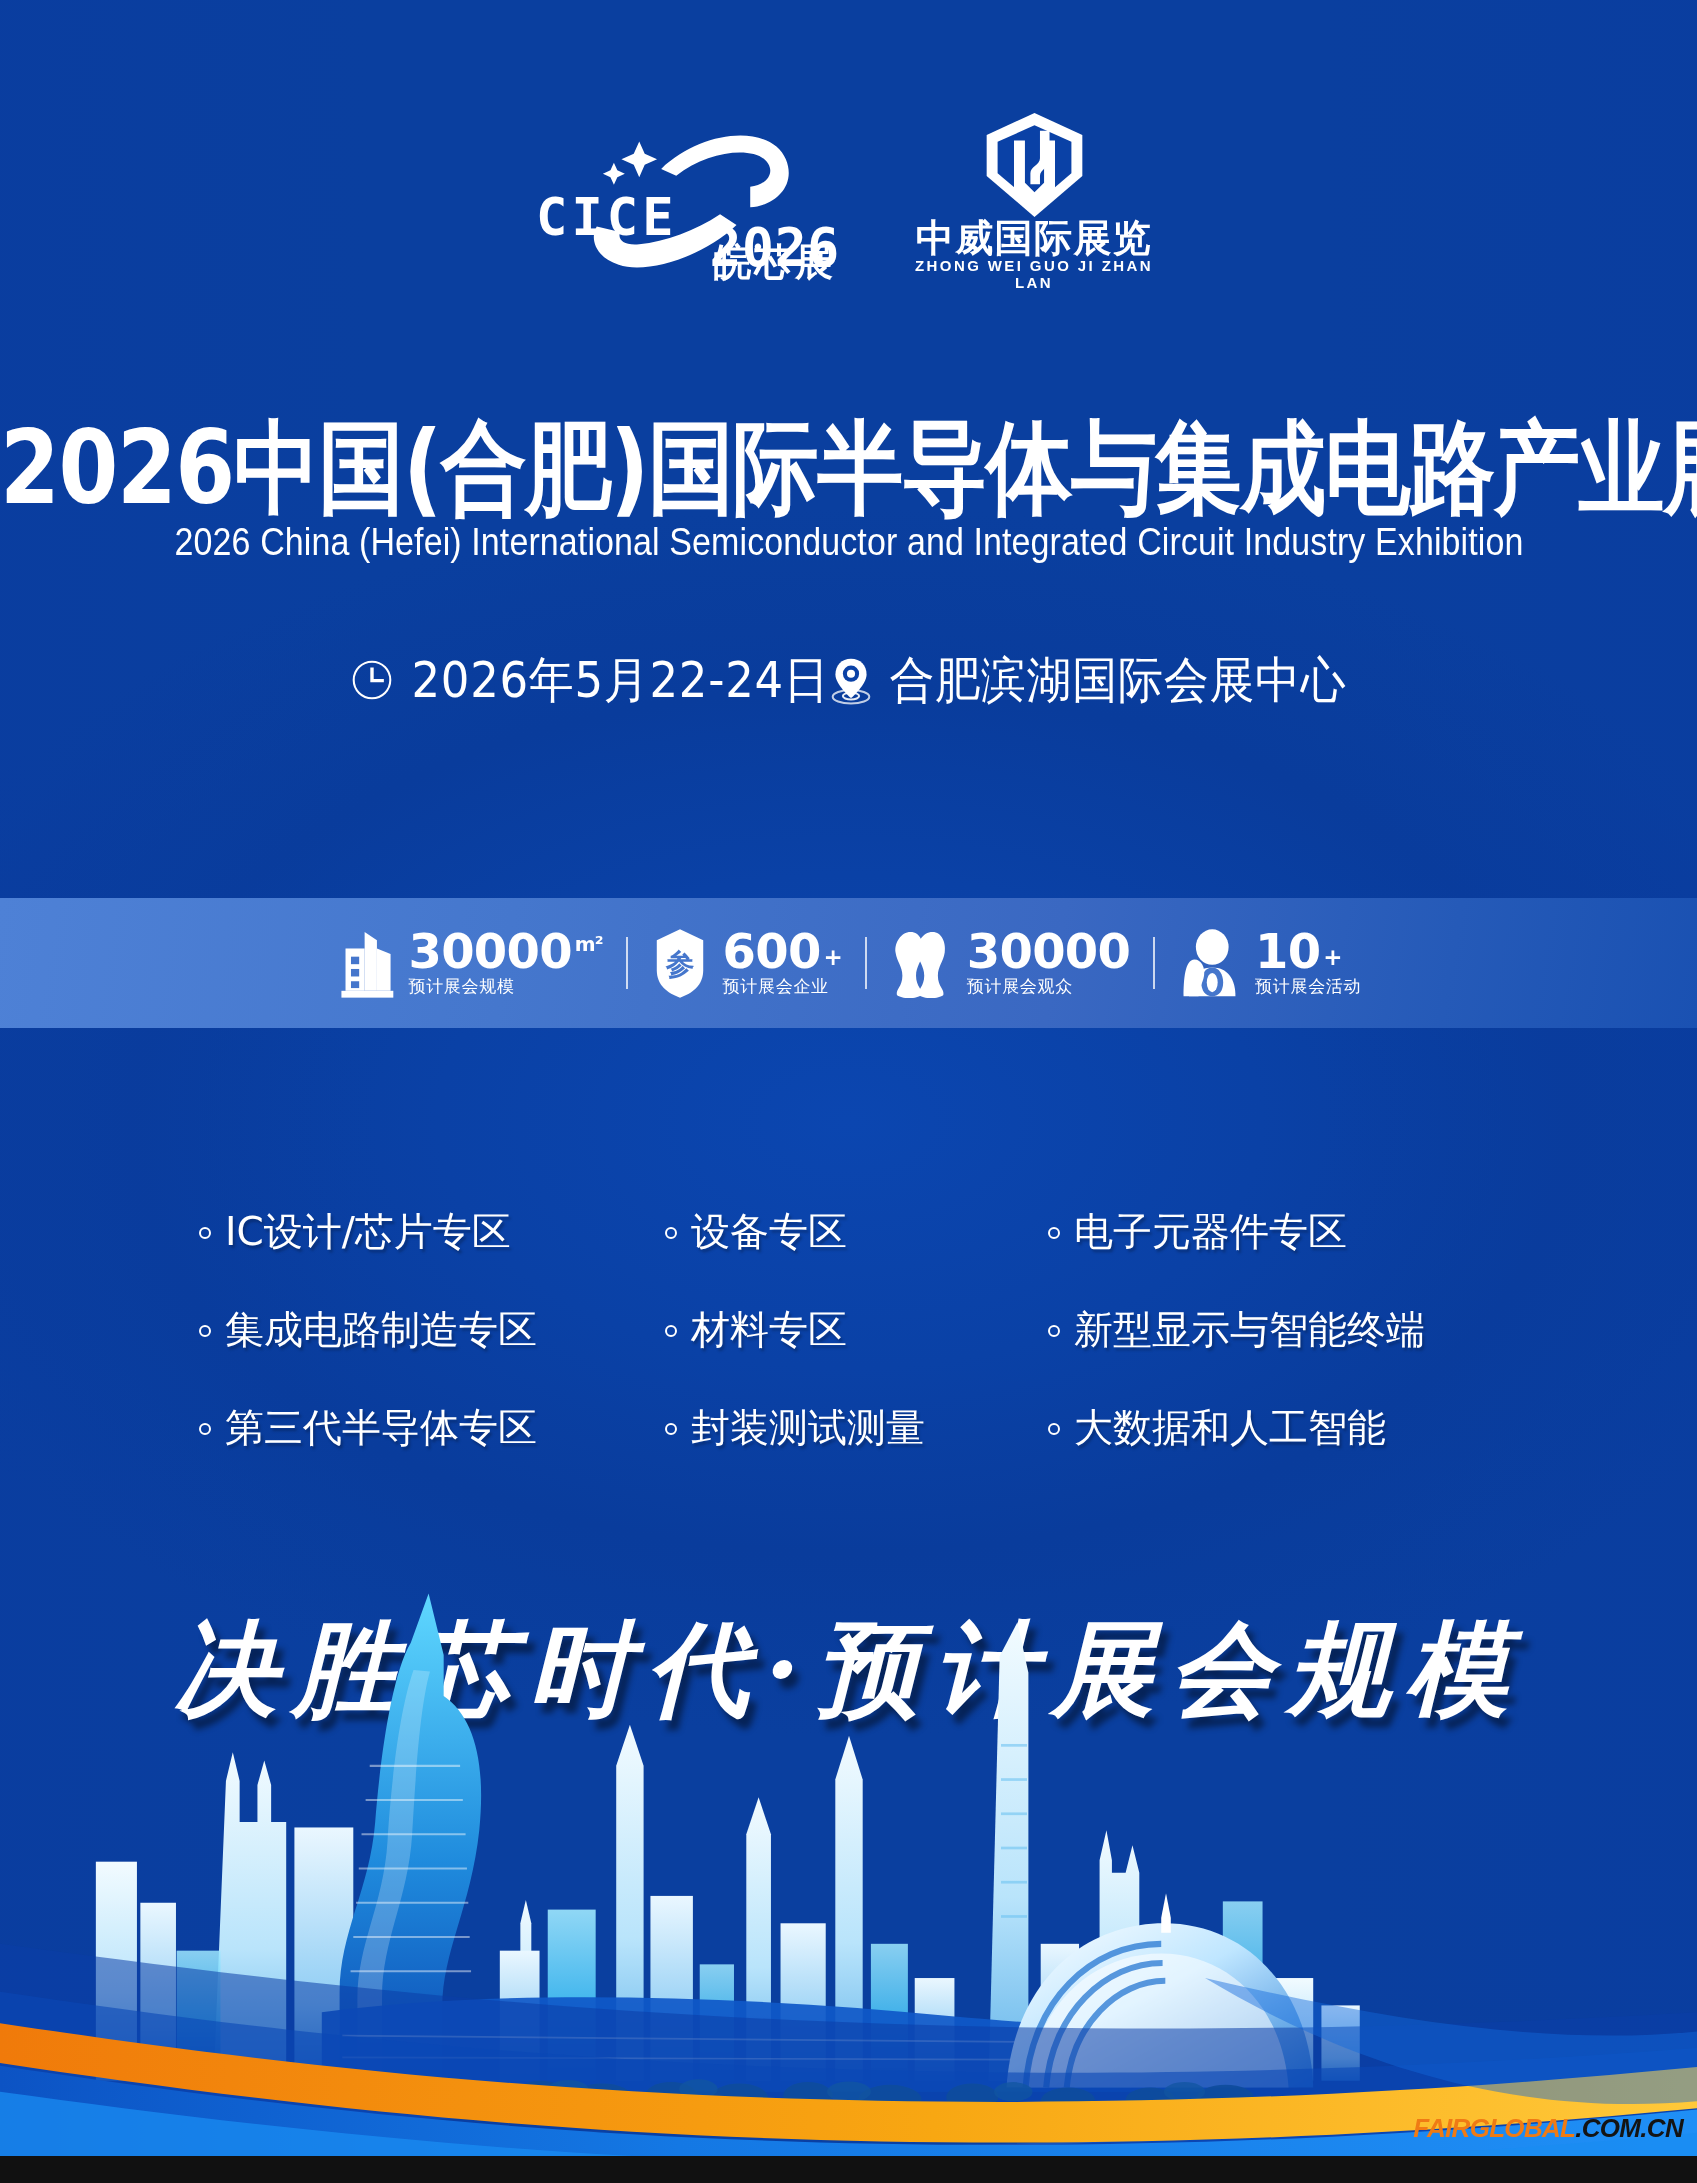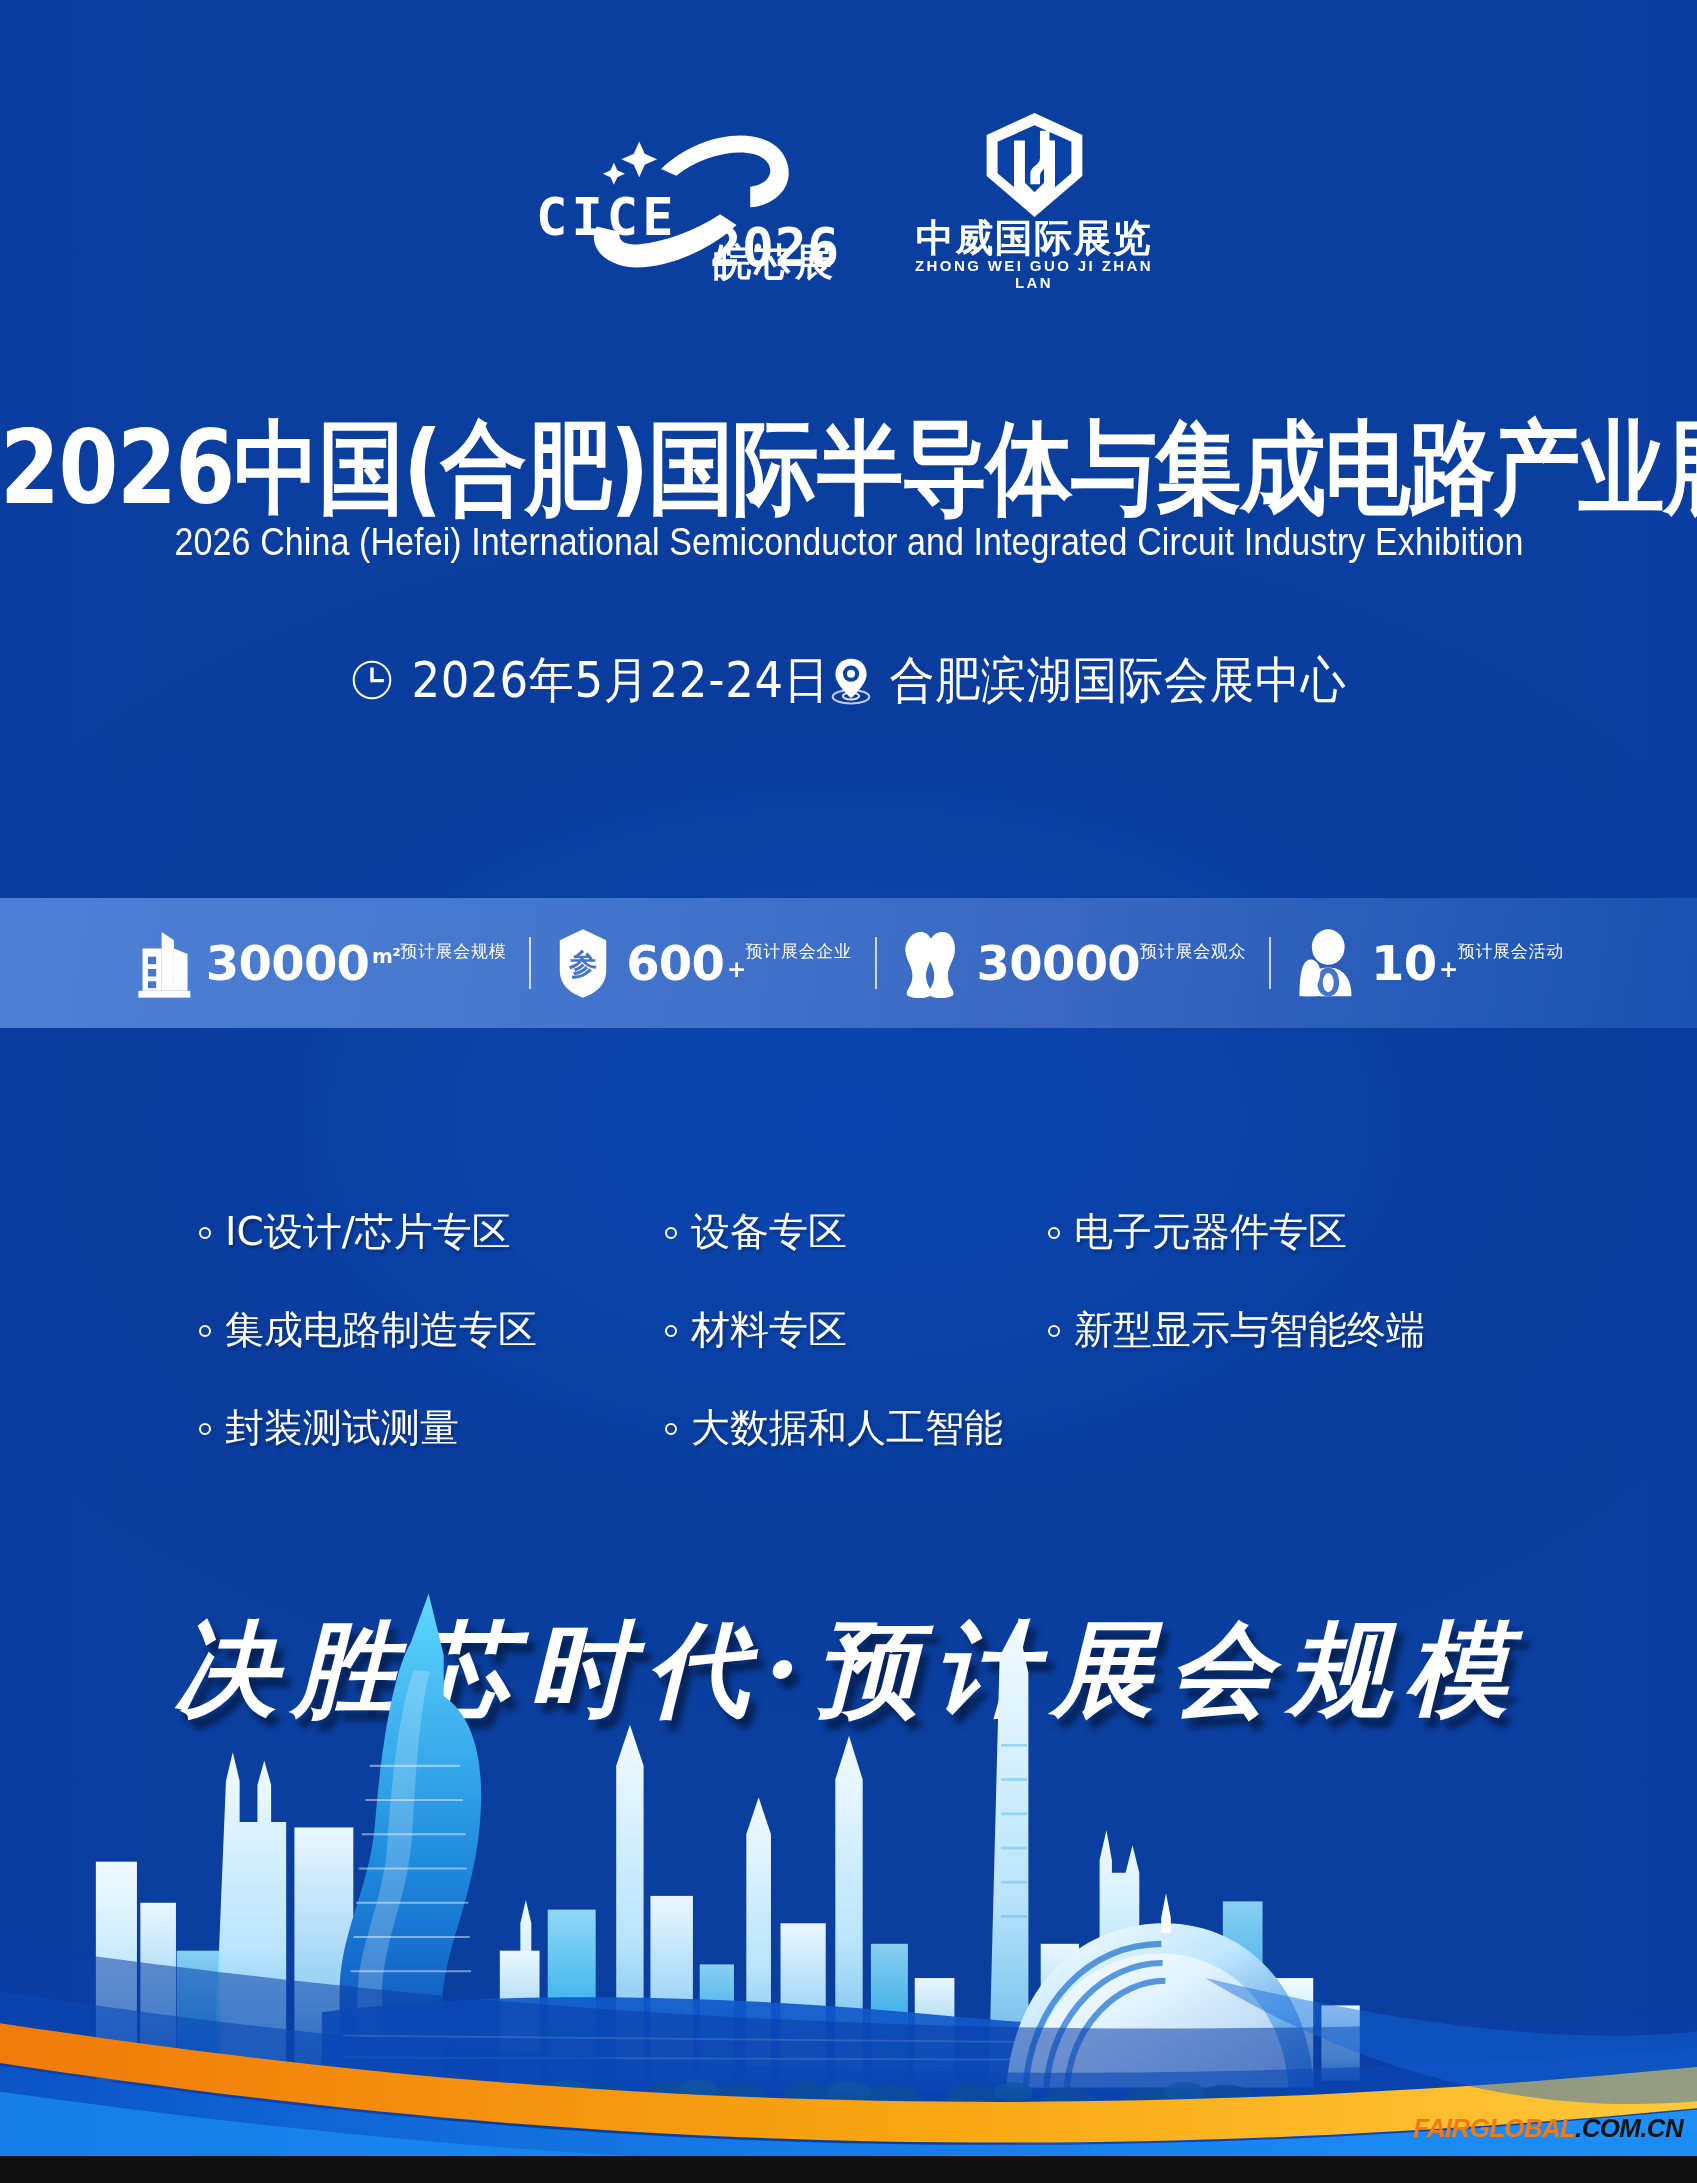--- a/index.html
+++ b/index.html
@@ -92,21 +92,21 @@
   }
 
   
   .stats-band{
     position:absolute; top:898px; left:0; width:100%; height:130px;
     background:linear-gradient(100deg, #4e81d6 0%, #4577cd 30%, #3a68c2 62%, #255ab8 85%, #1a51b2 100%);
     display:flex; align-items:center; justify-content:center;
   }
   .stats-inner{ display:flex; align-items:center; gap:0; }
   .stat{ display:flex; align-items:center; gap:13.7px; padding:0 23px; }
-  .stat-txt{ display:flex; justify-content:center; }
+  .stat-txt{ display:flex; flex-direction:column; justify-content:center; }
   .stat-num{
     color:#fff; font-family:"DejaVu Sans", sans-serif; font-weight:700;
     font-size:48px; line-height:.96; letter-spacing:-0.7px;
     display:flex; align-items:flex-start;
   }
   .stat-sup{ font-size:20px; font-weight:700; margin-left:2.7px; margin-top:6.8px; }
   .stat-plus{ font-size:23px; font-weight:700; margin-left:2.7px; margin-top:18px; }
   .stat-label{
     color:#fff; font-family:Liberation Mono, monospace;
     font-size:17px; font-weight:400; letter-spacing:0.7px; margin-top:0;
@@ -309,20 +309,24 @@
     <div class="cat">
         <span class="dot"></span>
         <span>材料专区</span>
       </div>
     <div class="cat">
         <span class="dot"></span>
         <span>新型显示与智能终端</span>
       </div>
     <div class="cat">
         <span class="dot"></span>
+        <span>第三代半导体专区</span>
+      </div>
+    <div class="cat">
+        <span class="dot"></span>
         <span>封装测试测量</span>
       </div>
     <div class="cat">
         <span class="dot"></span>
         <span>大数据和人工智能</span>
       </div>
   </div>
 
   <div class="slogan">决胜芯时代·预计展会规模</div>
 

